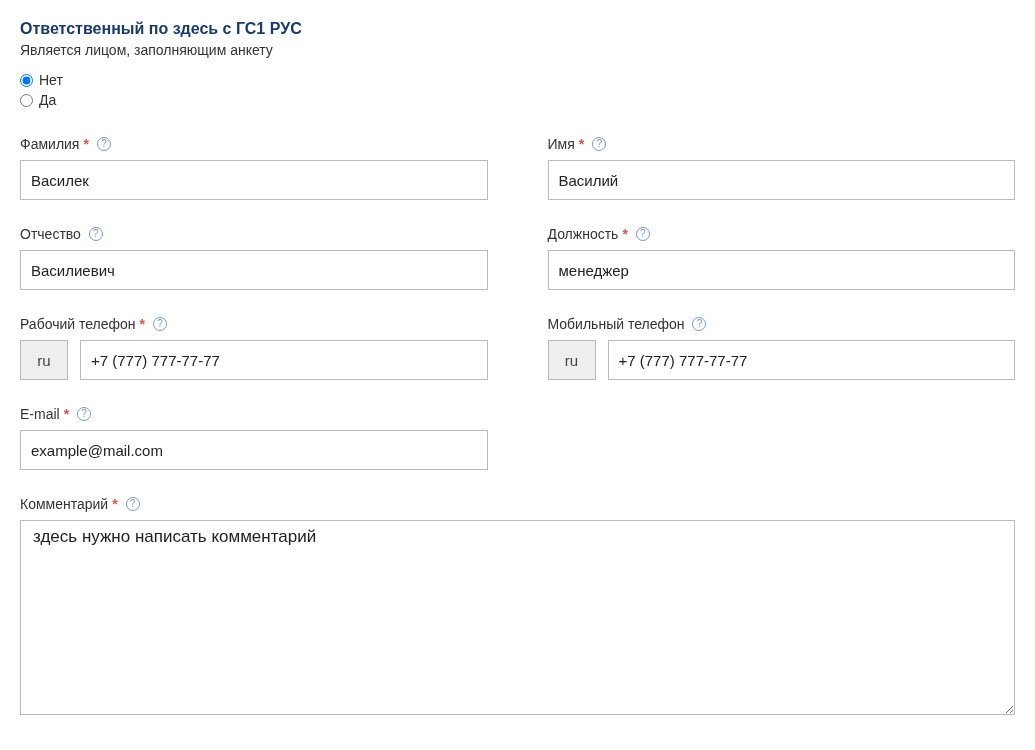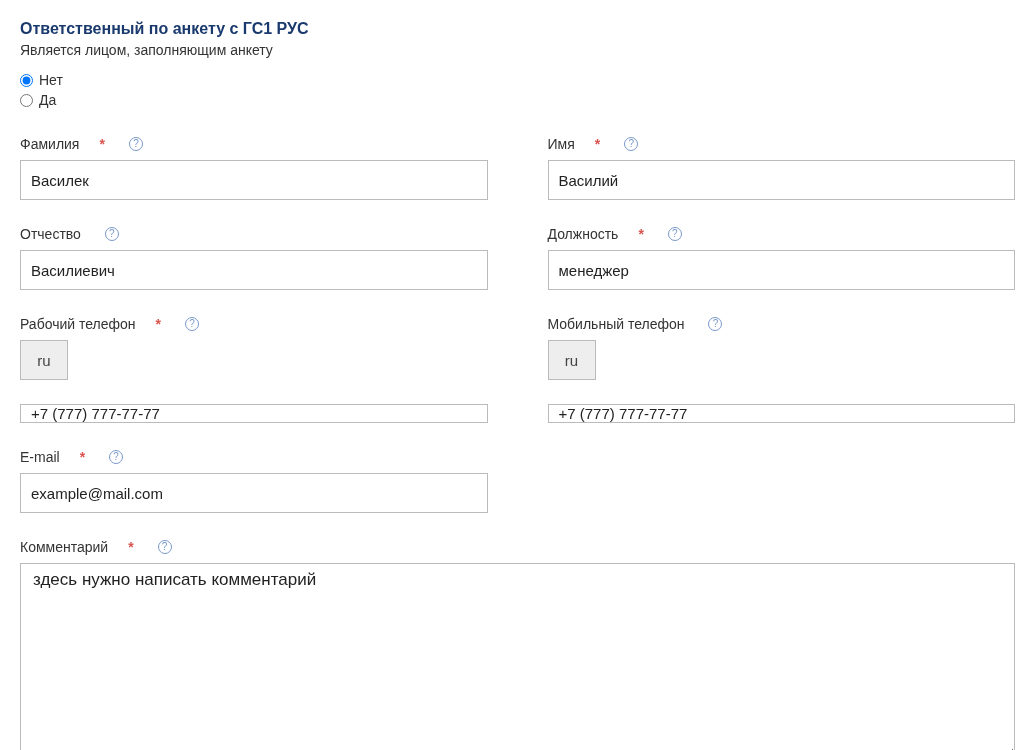--- a/index.html
+++ b/index.html
@@ -53,21 +53,21 @@
     }
     .field.full-width {
       grid-column: 1 / -1;
     }
     .field.half-left {
       grid-column: 1 / 2;
     }
     .label-row {
       display: flex;
       align-items: center;
-      gap: 20px;
+      gap: 4px;
       margin-bottom: 8px;
       font-size: 14px;
       color: #333;
     }
     .required {
       color: #d9534f;
       font-weight: bold;
     }
     .help-icon {
       width: 14px;
@@ -86,22 +86,21 @@
       width: 100%;
       height: 40px;
       border: 1px solid #bbb;
       padding: 0 10px;
       font-size: 15px;
       color: #222;
       font-family: inherit;
     }
     .phone-row {
       display: flex;
-      gap: 24px;
-      flex-direction: column;
+      gap: 12px;
     }
     .phone-prefix {
       width: 48px;
       height: 40px;
       border: 1px solid #bbb;
       background: #eee;
       display: flex;
       align-items: center;
       justify-content: center;
       font-size: 15px;
@@ -119,21 +118,21 @@
       color: #222;
       font-family: inherit;
       resize: vertical;
     }
   </style>
 </head>
 <body>
 
 <div class="container">
 
-  <div class="section-title">Ответственный по анкету с ГС1 РУС</div>
+  <div class="section-title">Ответственный по здесь с ГС1 РУС</div>
   <div class="section-subtitle">Является лицом, заполняющим анкету</div>
 
   <div class="radio-group">
     <label class="radio-row">
       <input type="radio" name="is_filler" checked="" style="">
       <span>Нет</span>
     </label>
     <label class="radio-row">
       <input type="radio" name="is_filler" style="">
       <span>Да</span>

